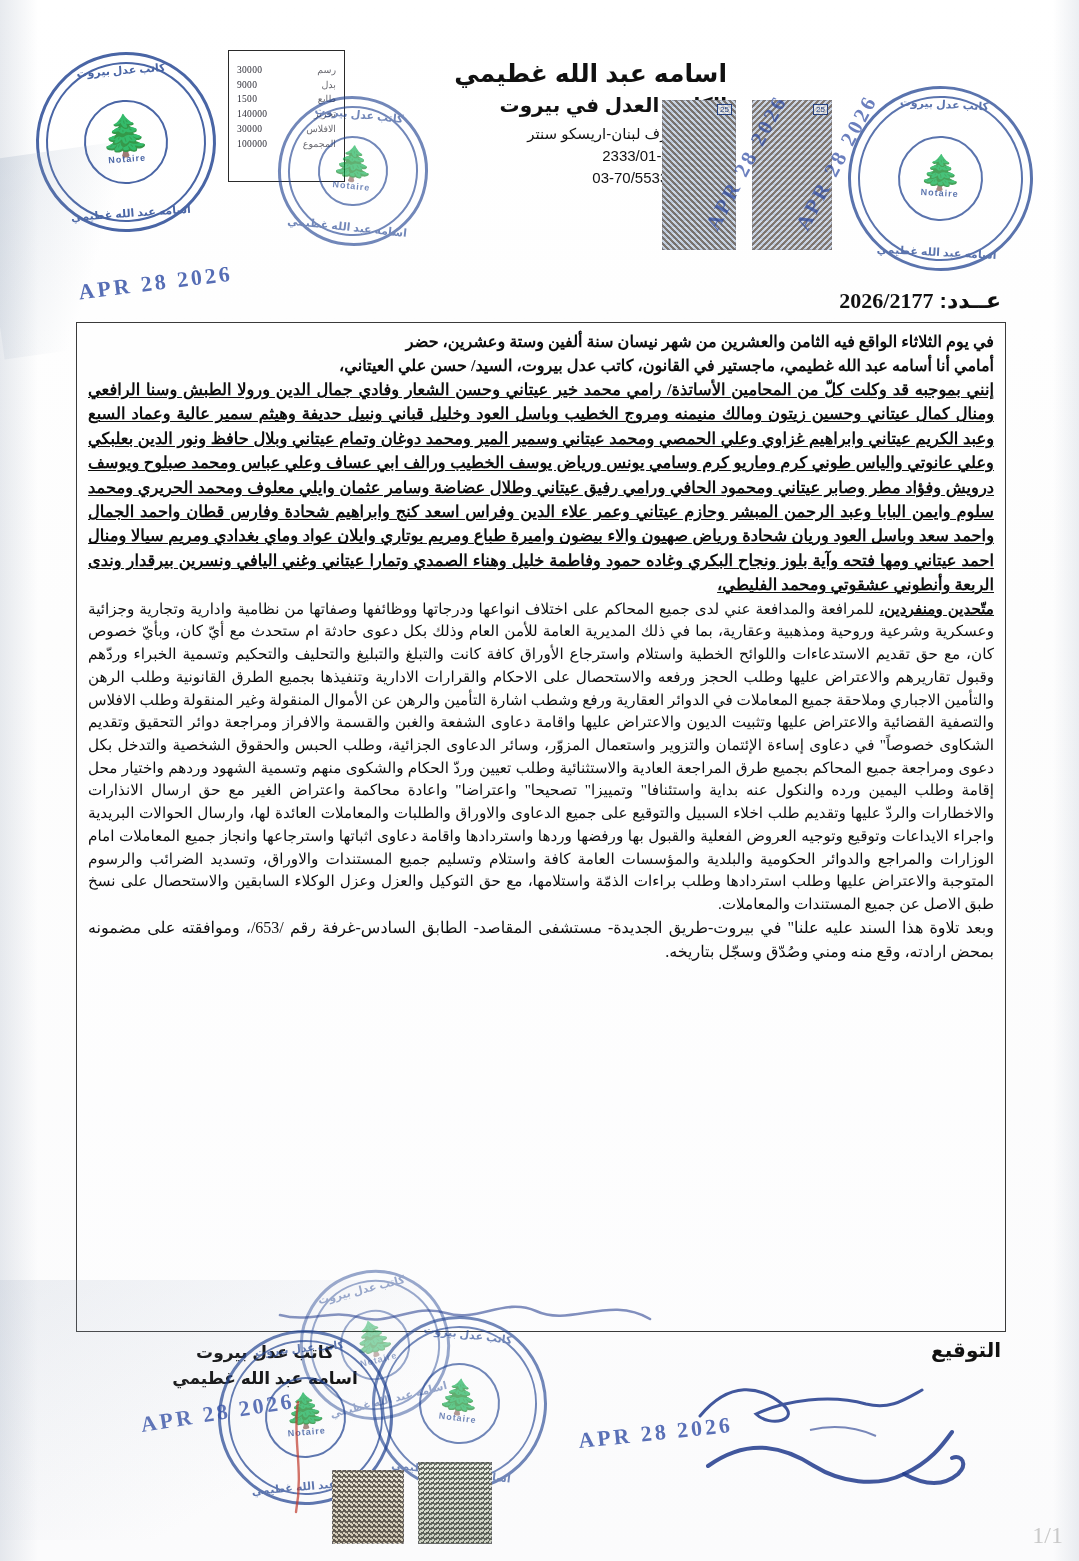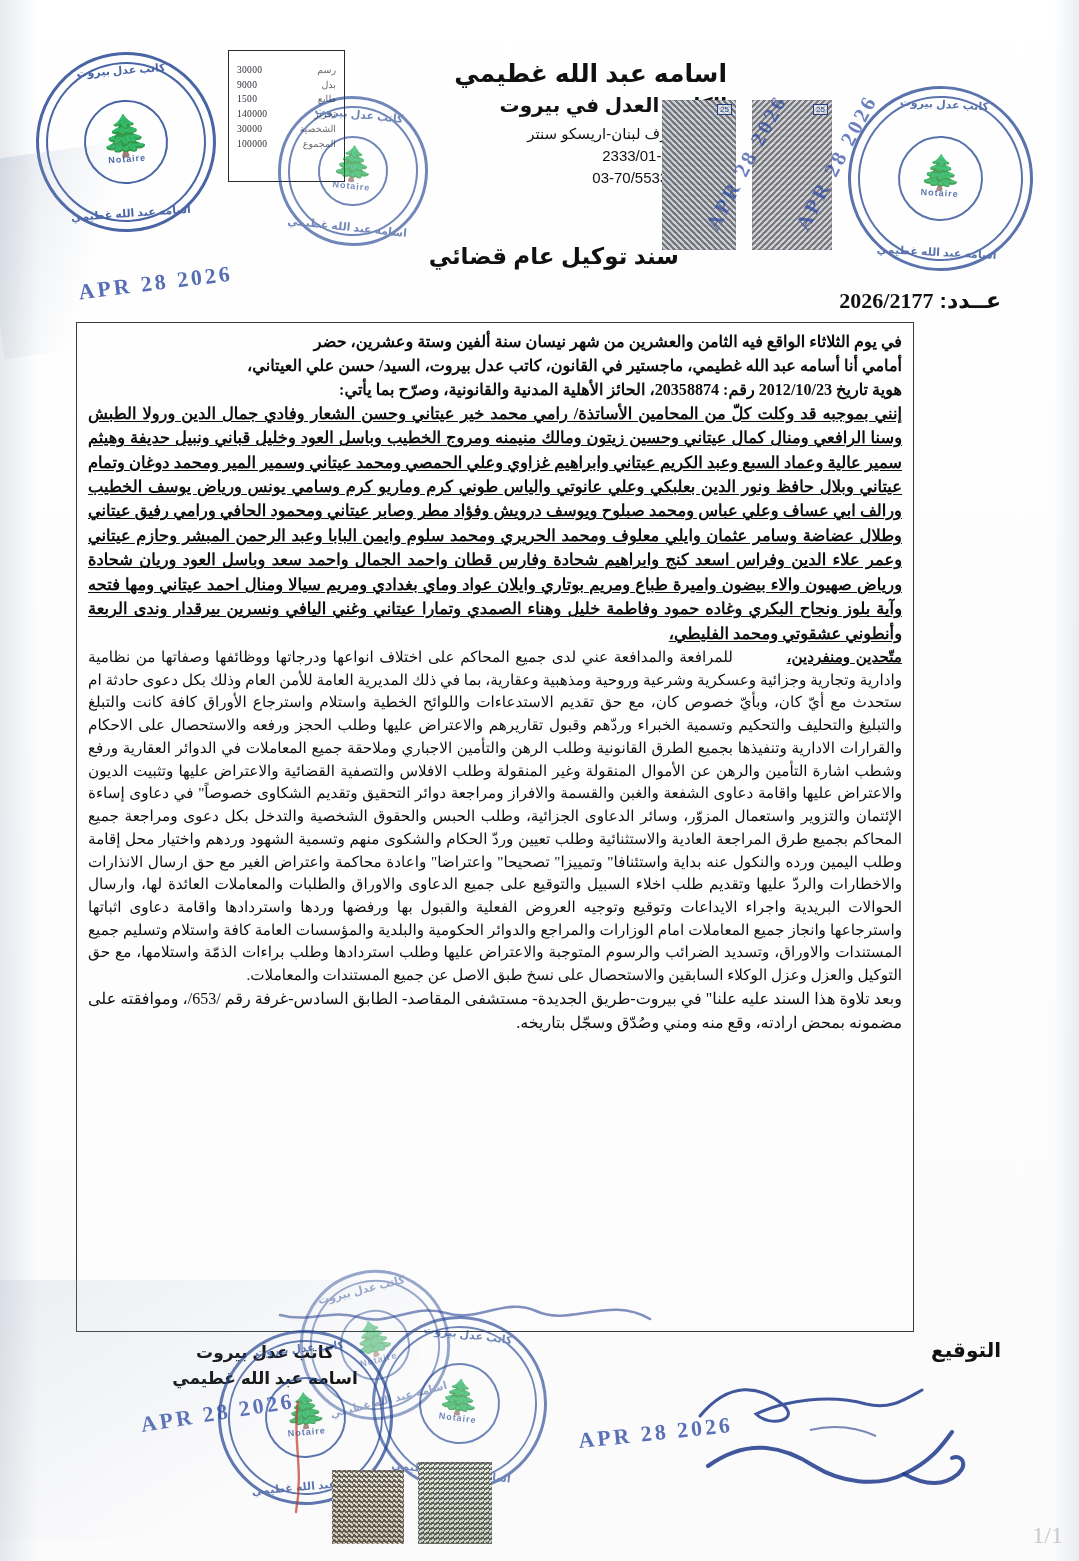--- a/index.html
+++ b/index.html
@@ -147,41 +147,41 @@
     position:absolute;left:418px;top:1462px;width:72px;height:80px;
     background-image:
       linear-gradient(-30deg,rgba(35,40,35,.7) 30%,transparent 30%,transparent 60%,rgba(35,40,35,.65) 60%),
       linear-gradient(#e6e9df,#c8cdbe);
     background-size:5px 5px,100% 100%;
     border:1px dashed rgba(110,110,120,.55);pointer-events:none;
   }
 
   
   .body-frame{
-    position:absolute;left:76px;top:322px;width:838px;height:1010px;
+    position:absolute;left:76px;top:322px;width:930px;height:1010px;
     border:1.5px solid #3a3a3a;box-sizing:border-box;
     background:rgba(255,255,255,.35);
   }
   .body-inner{
     direction:rtl;text-align:justify;color:#0d0d0d;
     padding:7px 11px 6px 11px;
     font-family:"Liberation Serif","DejaVu Serif",serif;
   }
   p.ln{margin:0;}
   .intro{font-size:16.1px;font-weight:bold;line-height:1.485;}
   .names{
     font-size:16.3px;font-weight:bold;line-height:1.50;
     text-decoration:underline;text-underline-offset:2px;
     margin-top:2px;
   }
   .clauses{
     font-size:15.2px;line-height:1.495;margin-top:1px;
     text-align:justify;
   }
-  .clauses .b{font-weight:bold;text-decoration:underline;margin-left:48px;}
+  .clauses .b{font-weight:bold;text-decoration:underline;}
   .closing{font-size:16px;line-height:1.50;margin-top:6px;}
 
   
   .sig-label{
     position:absolute;right:78px;top:1338px;
     font-size:20px;font-weight:bold;direction:rtl;color:#111;
   }
   .sig-notary{
     position:absolute;left:150px;top:1340px;width:230px;
     direction:rtl;text-align:center;color:#111;
@@ -212,21 +212,20 @@
   <div class="hdr">
 
     <div class="hdr-text">
       <div class="hdr-name">اسامه عبد الله غطيمي</div>
       <div class="hdr-role">الكاتب العدل في بيروت</div>
       <div class="hdr-addr">شارع مصرف لبنان-اريسكو سنتر</div>
       <div class="hdr-tel">هاتف: 444-2333/01</div>
       <div class="hdr-mob">خلوي: 70/553375-03</div>
     </div>
 
-    <div class="doc-title">سند توكيل عام قضائي</div>
 
     <div class="doc-number">
       <span>عــدد:</span>
       <span class="num">2026/2177</span>
     </div>
 
     <div class="fee-box">
       <div class="fee-rows">
         <div class="fee-row">
           <span class="fee-lbl">رسم</span>
@@ -238,21 +237,21 @@
         </div>
         <div class="fee-row">
           <span class="fee-lbl">طابع</span>
           <span class="fee-val">1500</span>
         </div>
         <div class="fee-row">
           <span class="fee-lbl">تحرير</span>
           <span class="fee-val">140000</span>
         </div>
         <div class="fee-row">
-          <span class="fee-lbl">الشخصية</span>
+          <span class="fee-lbl">الافلاس</span>
           <span class="fee-val">30000</span>
         </div>
         <div class="fee-row">
           <span class="fee-lbl">المجموع</span>
           <span class="fee-val">100000</span>
         </div>
       </div>
     </div>
   </div>
 
@@ -292,21 +291,20 @@
 
   <div class="date-stamp" id="date-stamp-1">APR 28 2026</div>
   <div class="date-stamp" id="date-stamp-2">APR 28 2026</div>
   <div class="date-stamp" id="date-stamp-3">APR 28 2026</div>
 
   <div class="body-frame">
     <div class="body-inner">
 
       <p class="ln intro">في يوم الثلاثاء الواقع فيه الثامن والعشرين من شهر نيسان سنة ألفين وستة وعشرين، حضر</p>
       <p class="ln intro">أمامي أنا أسامه عبد الله غطيمي، ماجستير في القانون، كاتب عدل بيروت، السيد/ حسن علي العيتاني،</p>
-      <p class="ln intro">هوية تاريخ 2012/10/23 رقم: 20358874، الحائز الأهلية المدنية والقانونية، وصرّح بما يأتي:</p>
 
       <p class="ln names">إنني بموجبه قد وكلت كلّ من المحامين الأساتذة/ رامي محمد خير عيتاني وحسن الشعار وفادي جمال الدين ورولا الطبش وسنا الرافعي ومنال كمال عيتاني وحسين زيتون ومالك منيمنه ومروج الخطيب وباسل العود وخليل قباني ونبيل حديفة وهيثم سمير عالية وعماد السبع وعبد الكريم عيتاني وابراهيم غزاوي وعلي الحمصي ومحمد عيتاني وسمير المير ومحمد دوغان وتمام عيتاني وبلال حافظ ونور الدين بعلبكي وعلي عانوتي والياس طوني كرم وماريو كرم وسامي يونس ورياض يوسف الخطيب ورالف ابي عساف وعلي عباس ومحمد صبلوح ويوسف درويش وفؤاد مطر وصابر عيتاني ومحمود الحافي ورامي رفيق عيتاني وطلال عضاضة وسامر عثمان وايلي معلوف ومحمد الحريري ومحمد سلوم وايمن البابا وعبد الرحمن المبشر وحازم عيتاني وعمر علاء الدين وفراس اسعد كنج وابراهيم شحادة وفارس قطان واحمد الجمال واحمد سعد وباسل العود وريان شحادة ورياض صهيون والاء بيضون واميرة طباع ومريم بوتاري وايلان عواد وماي بغدادي ومريم سيالا ومنال احمد عيتاني ومها فتحه وآية بلوز ونجاح البكري وغاده حمود وفاطمة خليل وهناء الصمدي وتمارا عيتاني وغني اليافي ونسرين بيرقدار وندى الربعة وأنطوني عشقوتي ومحمد الفليطي،</p>
 
       <p class="ln clauses">
         <span class="b">متّحدين ومنفردين،</span>
         <span>للمرافعة والمدافعة عني لدى جميع المحاكم على اختلاف انواعها ودرجاتها ووظائفها وصفاتها من نظامية وادارية وتجارية وجزائية وعسكرية وشرعية وروحية ومذهبية وعقارية، بما في ذلك المديرية العامة للأمن العام وذلك بكل دعوى حادثة ام ستحدث مع أيّ كان، وبأيّ خصوص كان، مع حق تقديم الاستدعاءات واللوائح الخطية واستلام واسترجاع الأوراق كافة كانت والتبلغ والتبليغ والتحليف والتحكيم وتسمية الخبراء وردّهم وقبول تقاريرهم والاعتراض عليها وطلب الحجز ورفعه والاستحصال على الاحكام والقرارات الادارية وتنفيذها بجميع الطرق القانونية وطلب الرهن والتأمين الاجباري وملاحقة جميع المعاملات في الدوائر العقارية ورفع وشطب اشارة التأمين والرهن عن الأموال المنقولة وغير المنقولة وطلب الافلاس والتصفية القضائية والاعتراض عليها وتثبيت الديون والاعتراض عليها واقامة دعاوى الشفعة والغبن والقسمة والافراز ومراجعة دوائر التحقيق وتقديم الشكاوى خصوصاً" في دعاوى إساءة الإئتمان والتزوير واستعمال المزوّر، وسائر الدعاوى الجزائية، وطلب الحبس والحقوق الشخصية والتدخل بكل دعوى ومراجعة جميع المحاكم بجميع طرق المراجعة العادية والاستثنائية وطلب تعيين وردّ الحكام والشكوى منهم وتسمية الشهود وردهم واختيار محل إقامة وطلب اليمين ورده والنكول عنه بداية واستئنافا" وتمييزا" تصحيحا" واعتراضا" واعادة محاكمة واعتراض الغير مع حق ارسال الانذارات والاخطارات والردّ عليها وتقديم طلب اخلاء السبيل والتوقيع على جميع الدعاوى والاوراق والطلبات والمعاملات العائدة لها، وارسال الحوالات البريدية واجراء الايداعات وتوقيع وتوجيه العروض الفعلية والقبول بها ورفضها وردها واستردادها واقامة دعاوى اثباتها واسترجاعها وانجاز جميع المعاملات امام الوزارات والمراجع والدوائر الحكومية والبلدية والمؤسسات العامة كافة واستلام وتسليم جميع المستندات والاوراق، وتسديد الضرائب والرسوم المتوجبة والاعتراض عليها وطلب استردادها وطلب براءات الذمّة واستلامها، مع حق التوكيل والعزل وعزل الوكلاء السابقين والاستحصال على نسخ طبق الاصل عن جميع المستندات والمعاملات.</span>
       </p>
 
       <p class="ln closing">وبعد تلاوة هذا السند عليه علنا" في بيروت-طريق الجديدة- مستشفى المقاصد- الطابق السادس-غرفة رقم /653/، وموافقته على مضمونه بمحض ارادته، وقع منه ومني وصُدّق وسجّل بتاريخه.</p>
     </div>

